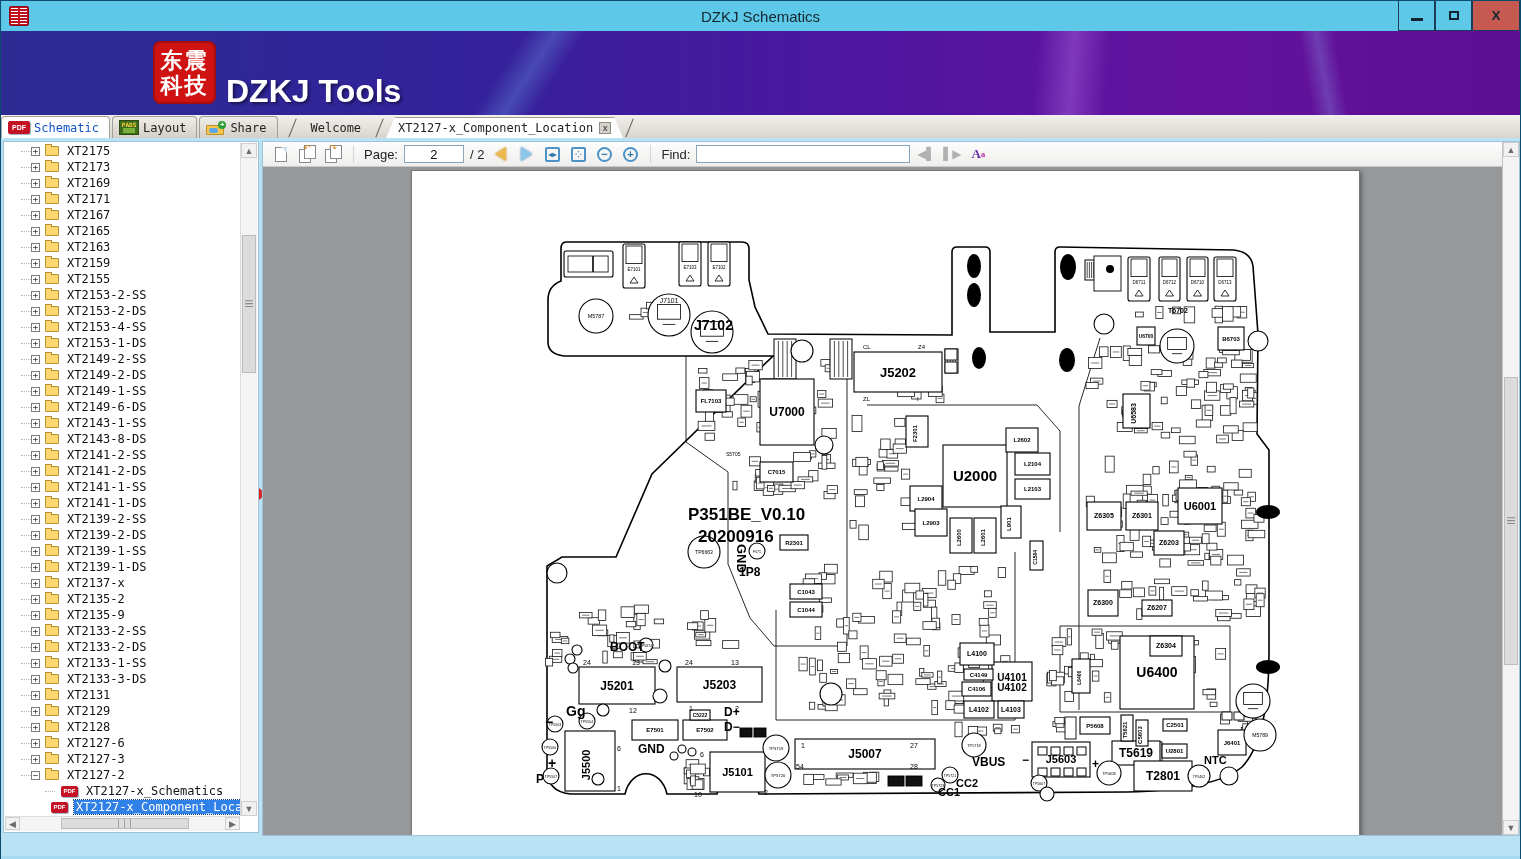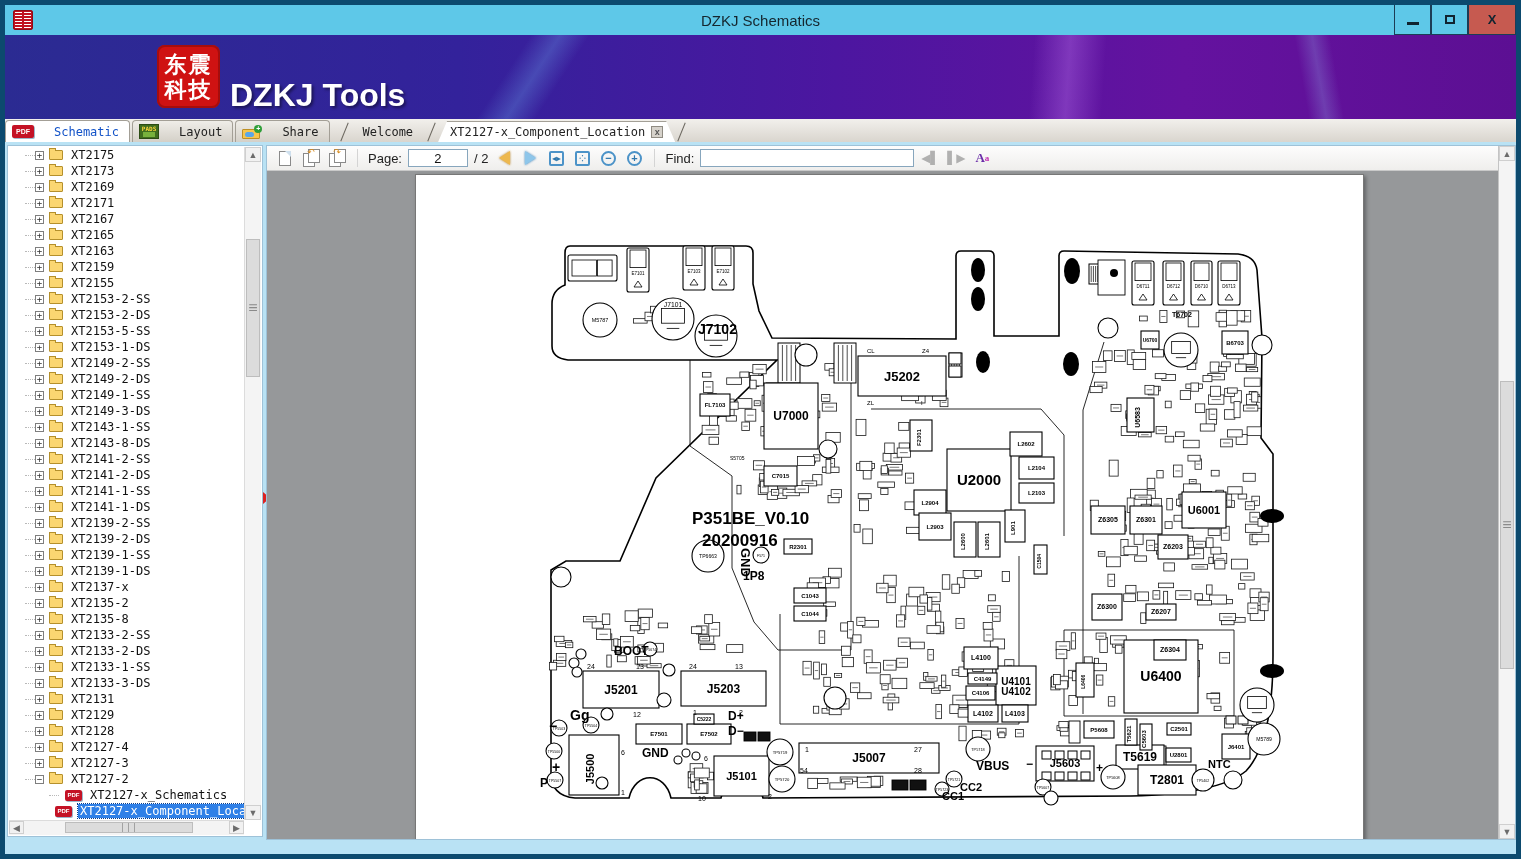--- a/index.html
+++ b/index.html
@@ -1,17 +1,17 @@
 <!DOCTYPE html>
 <html><head>
 <meta charset="utf-8">
 <style>
   *{margin:0;padding:0;box-sizing:border-box}
   html,body{width:1521px;height:859px;overflow:hidden;font-family:"Liberation Sans",sans-serif}
-  .app{position:relative;width:1521px;height:859px;background:#b9e2f4;border:5px solid #0c4a6e}
+  .app{position:relative;width:1521px;height:859px;background:#b9e2f4;border:1px solid #0c4a6e}
   
   .titlebar{position:absolute;left:0;top:0;width:100%;height:30px;background:#5ec8e8;display:flex;align-items:center}
   .title-icon{position:absolute;left:8px;top:5px;width:20px;height:20px;background:#c01020;border-radius:3px;
     box-shadow:inset 0 0 0 1px #8e0c18;display:grid;grid-template-columns:7px 7px;grid-template-rows:7px 7px;gap:2px;place-content:center}
   .title-icon i{background:repeating-linear-gradient(#fff 0 1px,#c01020 1px 3px)}
   .title-text{width:100%;text-align:center;font-size:15px;color:#15262e}
   .winbtns{position:absolute;right:0;top:0;height:30px;display:flex}
   .winbtn{width:37px;height:30px;border:1px solid #1c3c55;border-top:none;display:flex;align-items:center;justify-content:center;font-weight:bold;color:#102430;font-size:13px}
   .winbtn.close{width:48px;background:#c65a50}
   .glyph-min{width:12px;height:3px;background:#102430;margin-top:8px}
@@ -22,21 +22,21 @@
   .banner .streak1{position:absolute;left:420px;top:-30px;width:180px;height:200px;background:linear-gradient(115deg,transparent 40%,rgba(120,200,255,.25) 50%,transparent 60%);transform:rotate(8deg)}
   .banner .streak2{position:absolute;right:240px;top:-40px;width:420px;height:220px;background:linear-gradient(100deg,transparent 42%,rgba(210,140,255,.30) 50%,transparent 58%);transform:rotate(-6deg)}
   .banner .streak3{position:absolute;right:60px;top:-20px;width:260px;height:200px;background:linear-gradient(80deg,transparent 44%,rgba(160,220,255,.22) 50%,transparent 56%)}
   .logo{position:absolute;left:152px;top:10px;width:63px;height:63px;background:#cf1212;border-radius:8px;
     box-shadow:inset 0 0 0 2px #a60d0d;color:#fff;display:flex;flex-direction:column;align-items:center;justify-content:center;
     font-weight:bold;font-size:22px;line-height:25px;letter-spacing:2px}
   .app-name{position:absolute;left:225px;top:42px;color:#fff;font-size:32px;font-weight:bold;text-shadow:2px 2px 3px rgba(0,0,0,.45)}
   .tagline{position:absolute;left:800px;top:50px;color:#fff;font-size:28px;text-shadow:2px 2px 3px rgba(0,0,0,.5);font-family:"Liberation Sans",sans-serif}
   
   .tabbar{position:absolute;left:0;top:114px;width:100%;height:23px;background:linear-gradient(#f2f0ec,#d9d5ce);display:flex;align-items:flex-end}
-  .mtab{height:22px;display:flex;align-items:center;gap:20px;padding:0 10px 0 6px;font:12px "DejaVu Sans Mono",monospace;
+  .mtab{height:22px;display:flex;align-items:center;gap:4px;padding:0 10px 0 6px;font:12px "DejaVu Sans Mono",monospace;
     border:1px solid #a39f96;border-bottom:none;border-radius:4px 4px 0 0;background:linear-gradient(#efede8,#d4d0c8);margin-right:2px;color:#222}
   .mtab.active{background:#fff;color:#1353c8}
   .pdfchip{width:22px;height:13px;background:#c41225;border-radius:2px;color:#fff;font:bold 7px "Liberation Sans",sans-serif;
     display:flex;align-items:center;justify-content:center;box-shadow:1px 1px 0 #9db8cc}
   .padschip{width:20px;height:15px;background:#3f6d1e;border:1px solid #2c4c14;display:flex;flex-direction:column;align-items:center}
   .padschip b{font-size:6px;color:#ffd73a;line-height:7px}
   .padschip i{width:12px;height:5px;background:#77b13c}
   .sharechip{position:relative;width:20px;height:14px}
   .sharechip .fold{position:absolute;left:0;bottom:0;width:18px;height:10px;background:#f7c64c;border:1px solid #bd8f25;border-radius:1px}
   .sharechip .cloud{position:absolute;left:3px;bottom:2px;width:9px;height:5px;background:#59a7e8;border-radius:3px}
@@ -231,21 +231,21 @@
         <div class="trow ">
           <span class="stub"></span>
           <span class="exp">+</span>
           <span class="folder"></span>
           <span class="tlabel">XT2153-2-DS</span>
         </div>
         <div class="trow ">
           <span class="stub"></span>
           <span class="exp">+</span>
           <span class="folder"></span>
-          <span class="tlabel">XT2153-5-SS</span>
+          <span class="tlabel">XT2153-4-SS</span>
         </div>
         <div class="trow ">
           <span class="stub"></span>
           <span class="exp">+</span>
           <span class="folder"></span>
           <span class="tlabel">XT2153-1-DS</span>
         </div>
         <div class="trow ">
           <span class="stub"></span>
           <span class="exp">+</span>
@@ -261,21 +261,21 @@
         <div class="trow ">
           <span class="stub"></span>
           <span class="exp">+</span>
           <span class="folder"></span>
           <span class="tlabel">XT2149-1-SS</span>
         </div>
         <div class="trow ">
           <span class="stub"></span>
           <span class="exp">+</span>
           <span class="folder"></span>
-          <span class="tlabel">XT2149-3-DS</span>
+          <span class="tlabel">XT2149-6-DS</span>
         </div>
         <div class="trow ">
           <span class="stub"></span>
           <span class="exp">+</span>
           <span class="folder"></span>
           <span class="tlabel">XT2143-1-SS</span>
         </div>
         <div class="trow ">
           <span class="stub"></span>
           <span class="exp">+</span>
@@ -339,21 +339,21 @@
         <div class="trow ">
           <span class="stub"></span>
           <span class="exp">+</span>
           <span class="folder"></span>
           <span class="tlabel">XT2135-2</span>
         </div>
         <div class="trow ">
           <span class="stub"></span>
           <span class="exp">+</span>
           <span class="folder"></span>
-          <span class="tlabel">XT2135-8</span>
+          <span class="tlabel">XT2135-9</span>
         </div>
         <div class="trow ">
           <span class="stub"></span>
           <span class="exp">+</span>
           <span class="folder"></span>
           <span class="tlabel">XT2133-2-SS</span>
         </div>
         <div class="trow ">
           <span class="stub"></span>
           <span class="exp">+</span>
@@ -387,21 +387,21 @@
         <div class="trow ">
           <span class="stub"></span>
           <span class="exp">+</span>
           <span class="folder"></span>
           <span class="tlabel">XT2128</span>
         </div>
         <div class="trow ">
           <span class="stub"></span>
           <span class="exp">+</span>
           <span class="folder"></span>
-          <span class="tlabel">XT2127-4</span>
+          <span class="tlabel">XT2127-6</span>
         </div>
         <div class="trow ">
           <span class="stub"></span>
           <span class="exp">+</span>
           <span class="folder"></span>
           <span class="tlabel">XT2127-3</span>
         </div>
         <div class="trow ">
           <span class="stub"></span>
           <span class="exp">−</span>

